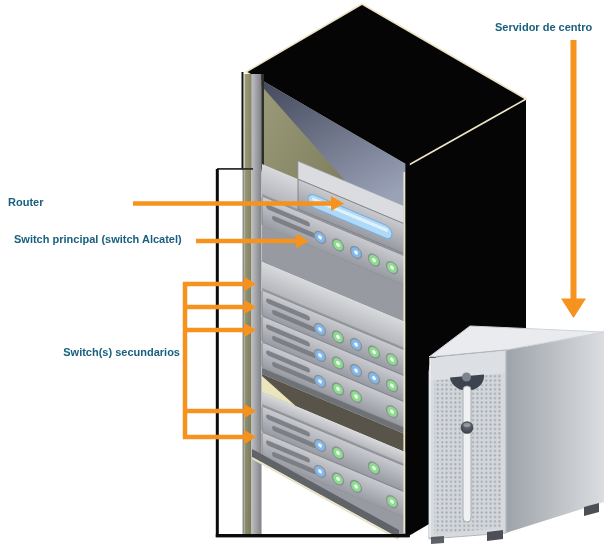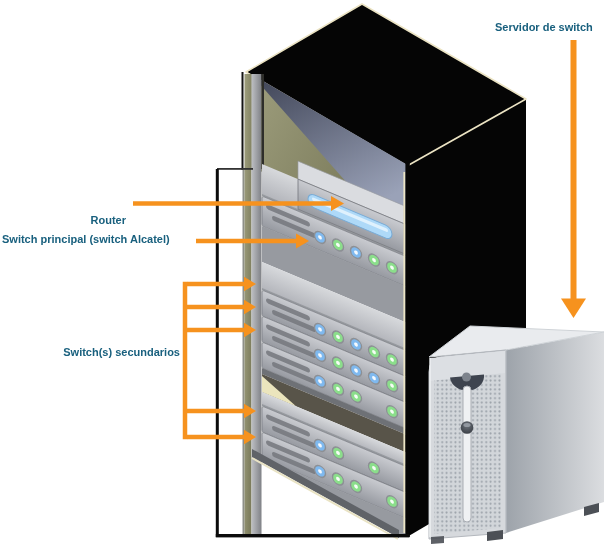--- a/index.html
+++ b/index.html
@@ -6,22 +6,22 @@
     --arrow:#F6921E;
     --label:#19607E;
     --bg:#ffffff;
   }
   html,body{margin:0;padding:0;background:var(--bg);}
   #stage{position:relative;width:612px;height:550px;background:var(--bg);overflow:hidden;
          font-family:"Liberation Sans",sans-serif;}
   #scene{position:absolute;left:0;top:0;}
   .lbl{position:absolute;font:700 11px "Liberation Sans",sans-serif;color:var(--label);
        white-space:nowrap;letter-spacing:0;}
-  #lbl-router{left:8px;top:214px;width:118px;text-align:right;}
-  #lbl-main-switch{left:2px;top:233px;width:190px;text-align:left;}
+  #lbl-router{left:8px;top:196px;width:118px;}
+  #lbl-main-switch{left:14px;top:233px;width:190px;text-align:left;}
   #lbl-secondary{left:16px;top:346px;width:164px;text-align:right;}
   #lbl-central-server{left:495px;top:21px;}
 </style>
 </head>
 <body>
 
 <div id="stage">
 
   <svg id="scene" width="612" height="550" viewBox="0 0 612 550">
     <defs>
@@ -323,14 +323,14 @@
         <g>
           <line x1="573.5" y1="40" x2="573.5" y2="299" stroke="var(--arrow)" stroke-width="6"></line>
           <polygon points="573.5,318 561,298.5 586,298.5" fill="var(--arrow)"></polygon>
         </g>
       </g>
   </svg>
 
   <div class="lbl" id="lbl-router">Router</div>
   <div class="lbl" id="lbl-main-switch">Switch principal (switch Alcatel)</div>
   <div class="lbl" id="lbl-secondary">Switch(s) secundarios</div>
-  <div class="lbl" id="lbl-central-server">Servidor de switch</div>
+  <div class="lbl" id="lbl-central-server">Servidor de centro</div>
 </div>
 
 </body></html>

